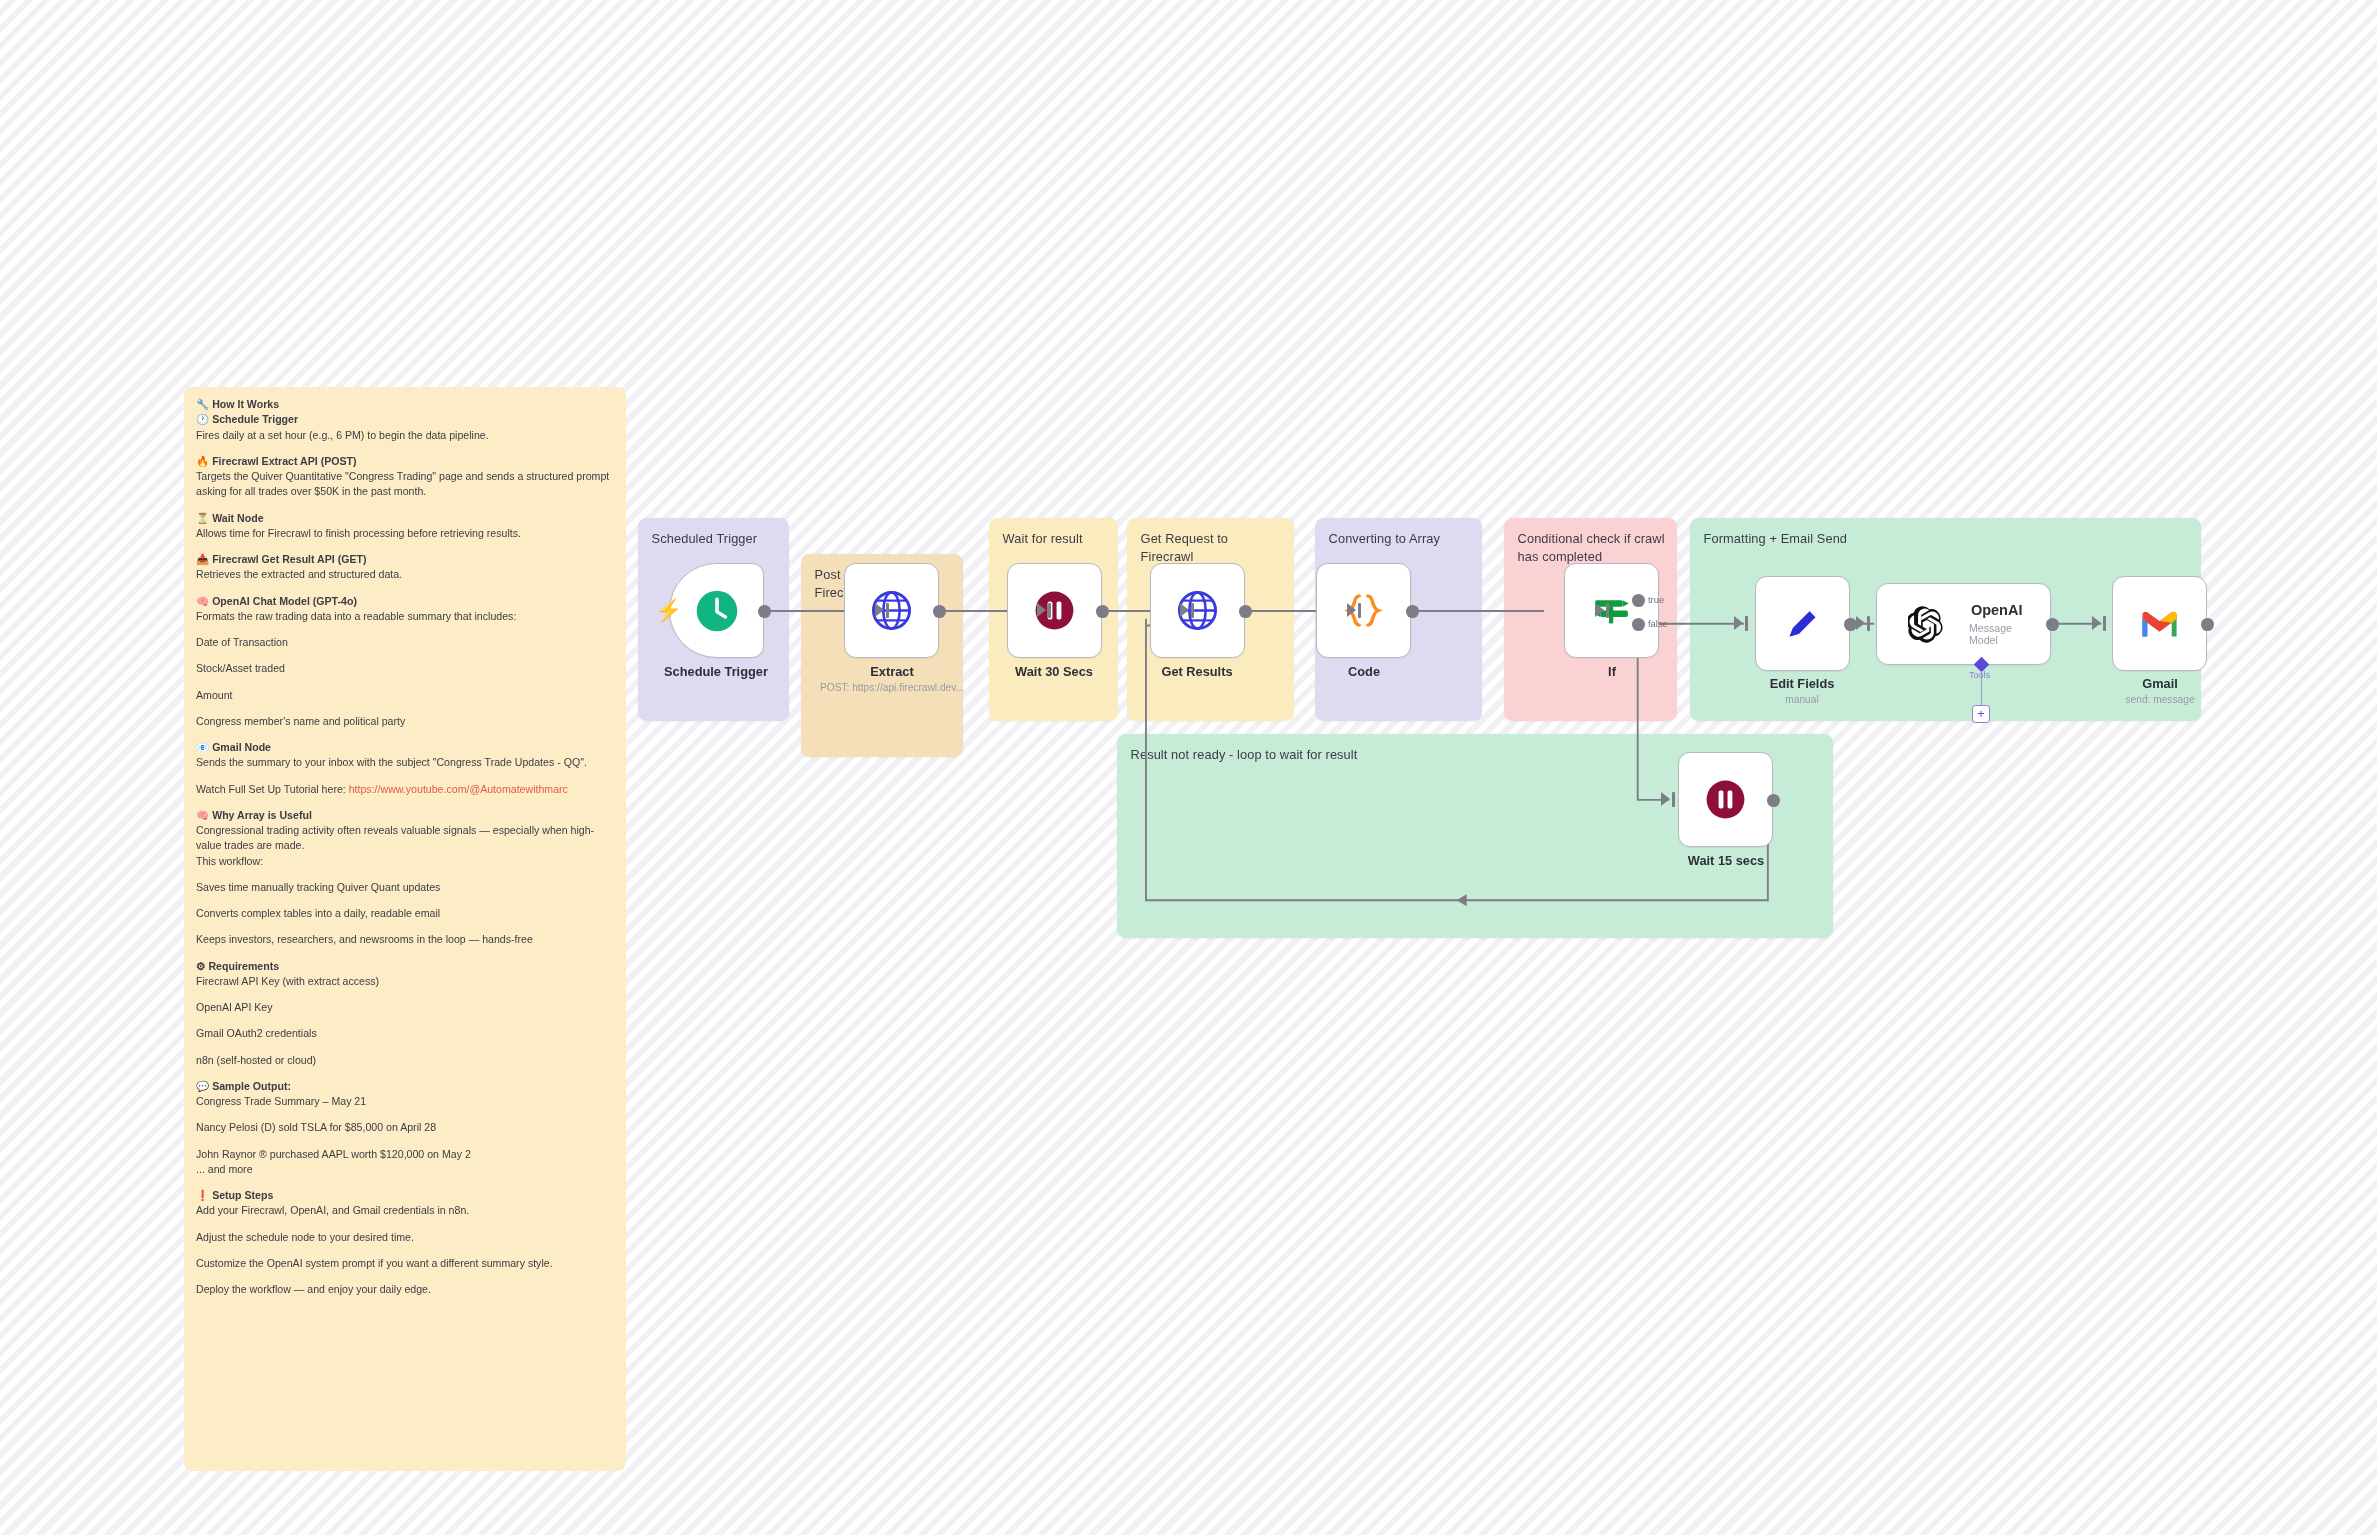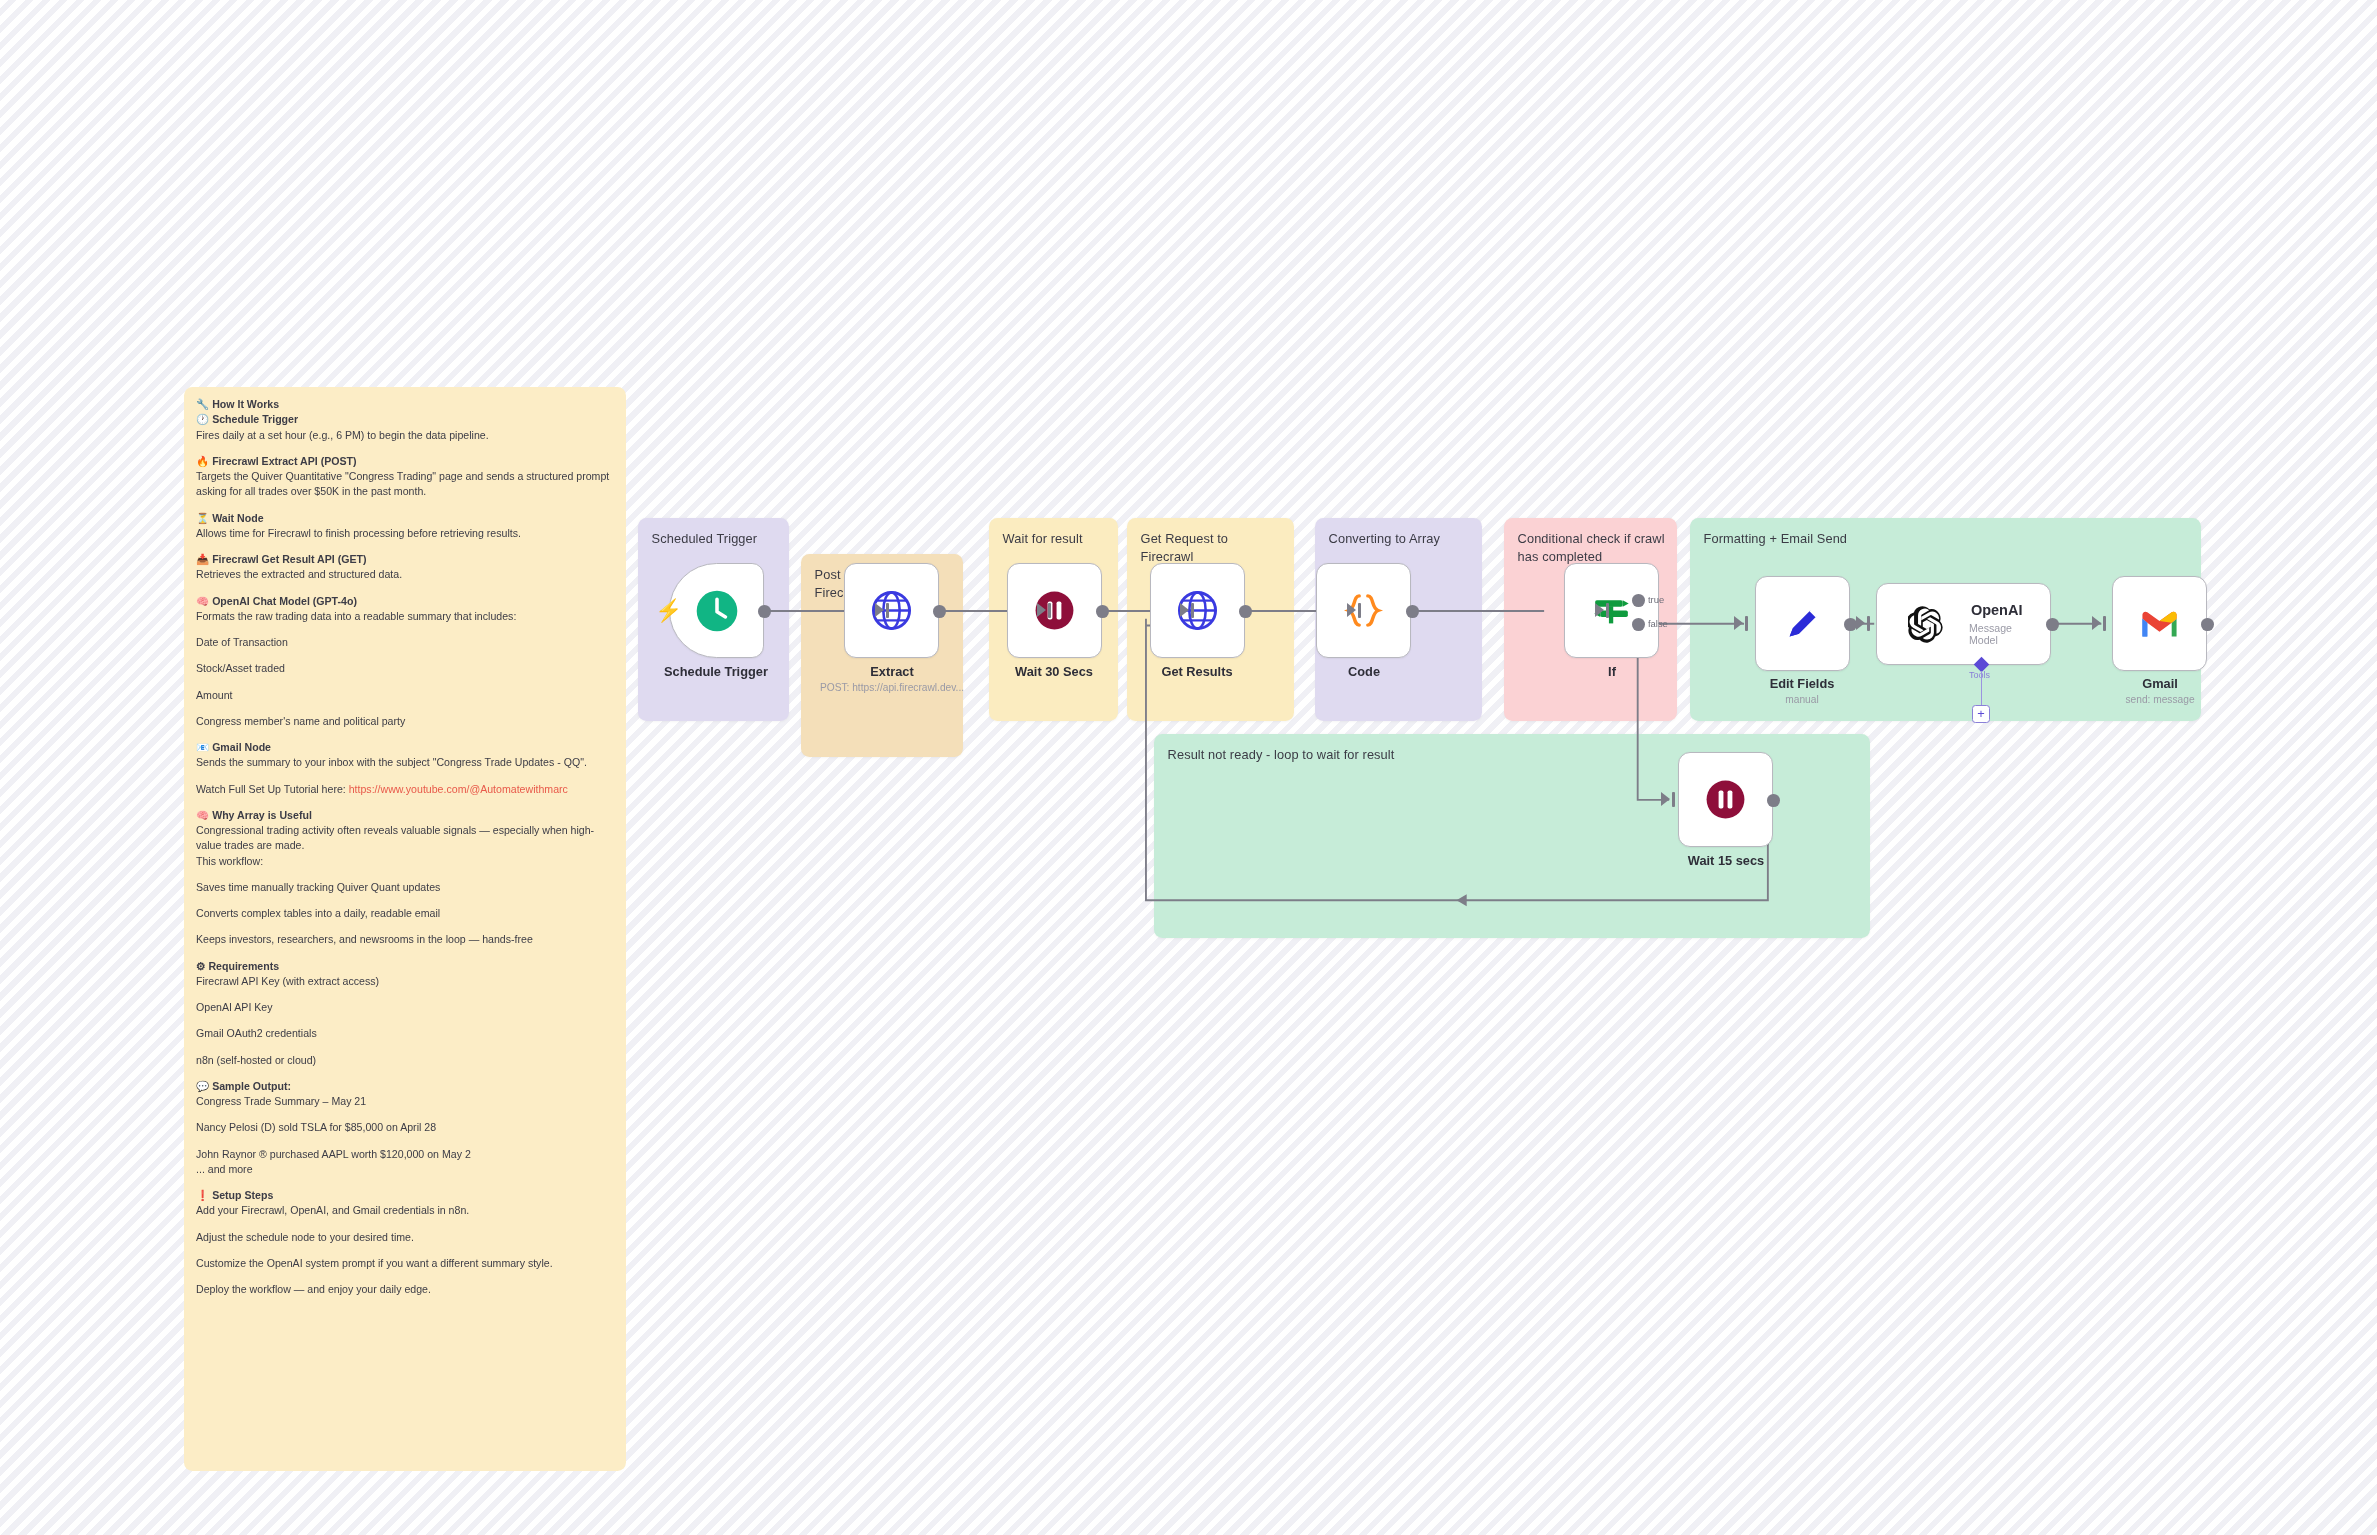--- a/index.html
+++ b/index.html
@@ -285,21 +285,21 @@
   </div>
 
   <div class="sticky sticky-pink" style="left:1504px; top:518px; width:173px; height:203px;">
     <div class="sticky-title">Conditional check if crawl has completed</div>
   </div>
 
   <div class="sticky sticky-green" style="left:1690px; top:518px; width:511px; height:203px;">
     <div class="sticky-title">Formatting + Email Send</div>
   </div>
 
-  <div class="sticky sticky-green" style="left:1154px; top:734px; width:716px; height:204px;">
+  <div class="sticky sticky-green" style="left:1117px; top:734px; width:716px; height:204px;">
     <div class="sticky-title">Result not ready - loop to wait for result</div>
   </div>
 
   <svg id="edges" viewBox="0 0 2794 1805" width="2377" height="1536">
 
     <path d="M 897,718 L 1037,718" stroke="#7d7d88" stroke-width="2.2" fill="none"></path>
 
     <path d="M 1104,718 L 1228,718" stroke="#7d7d88" stroke-width="2.2" fill="none"></path>
 
     <path d="M 1295,718 L 1396,718" stroke="#7d7d88" stroke-width="2.2" fill="none"></path>

